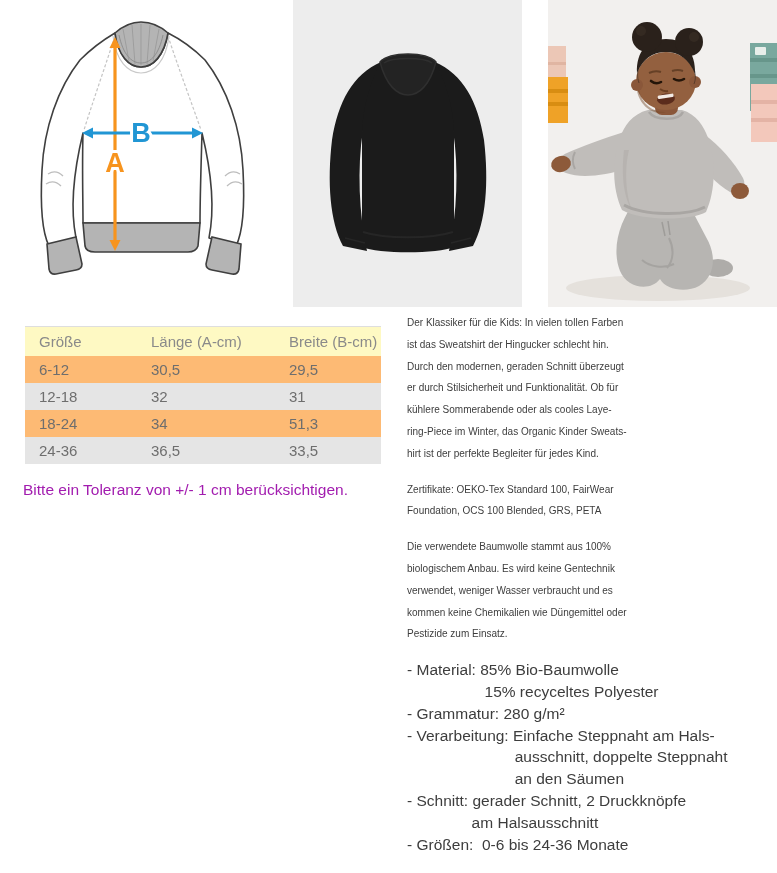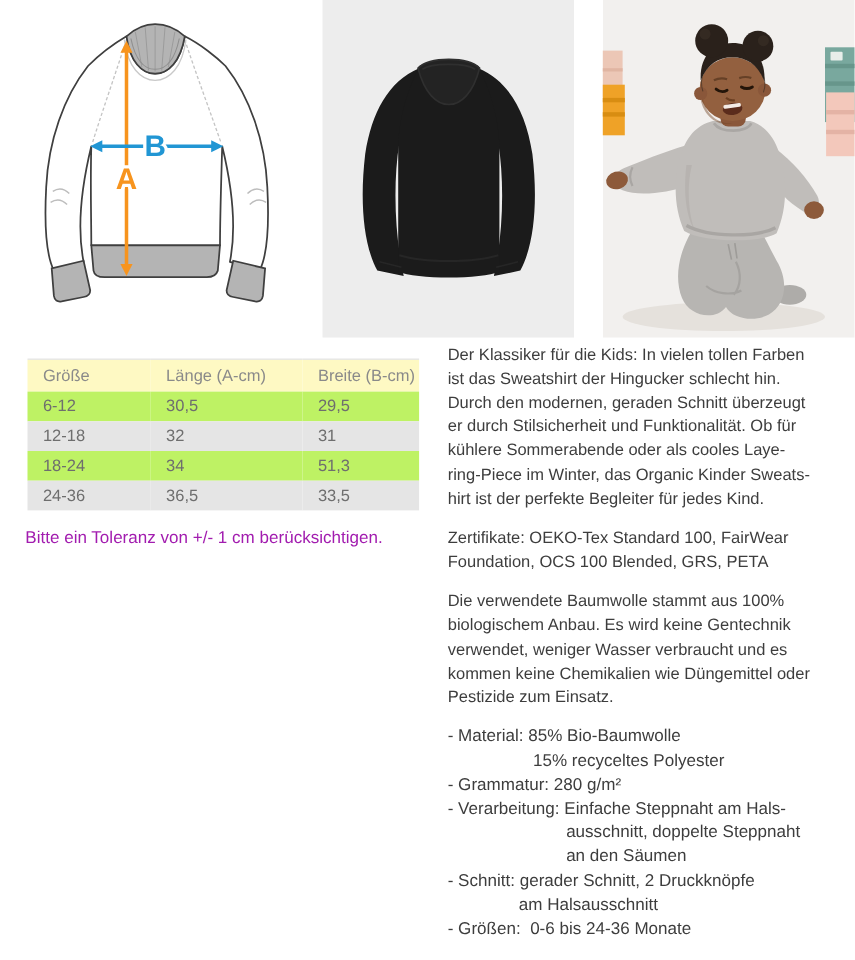--- a/index.html
+++ b/index.html
@@ -14,25 +14,25 @@
 
   .left-col{position:absolute;left:25px;top:326px;width:356px;}
   table.size{width:356px;border-collapse:collapse;border-top:1px solid #dedede;
              font-size:15px;table-layout:fixed;}
   table.size th{font-weight:normal;text-align:left;color:#8a8a8a;
                 padding:6px 0 6px 14px;line-height:17px;background:#fef9c3;}
   table.size td{color:#6e6e6e;padding:5px 0 5px 14px;line-height:17px;background:#e5e5e5;}
   table.size col.c1{width:112px}
   table.size col.c2{width:138px}
   table.size col.c3{width:106px}
-  table.size tr.stripe td{background:#bef264;}
+  table.size tr.stripe td{background:#fdba74;}
   .tolerance{margin:15px 0 0 -2px;font-size:15.5px;line-height:21px;color:#a21caf;}
 
   .right-col{position:absolute;left:407px;top:312px;width:364px;}
-  .right-col p{margin:0 0 14px 0;font-size:15px;line-height:21.8px;
+  .right-col p{margin:0 0 14px 0;font-size:10px;line-height:21.8px;
                color:#3d3d3d;white-space:pre-line;}
   .specs{font-size:15.5px;line-height:21.8px;color:#3d3d3d;white-space:pre;}
 </style>
 </head>
 <body>
 
 <div class="media-row">
 
   <div class="media diagram">
     <svg viewBox="0 0 252 282" width="252" height="282">

